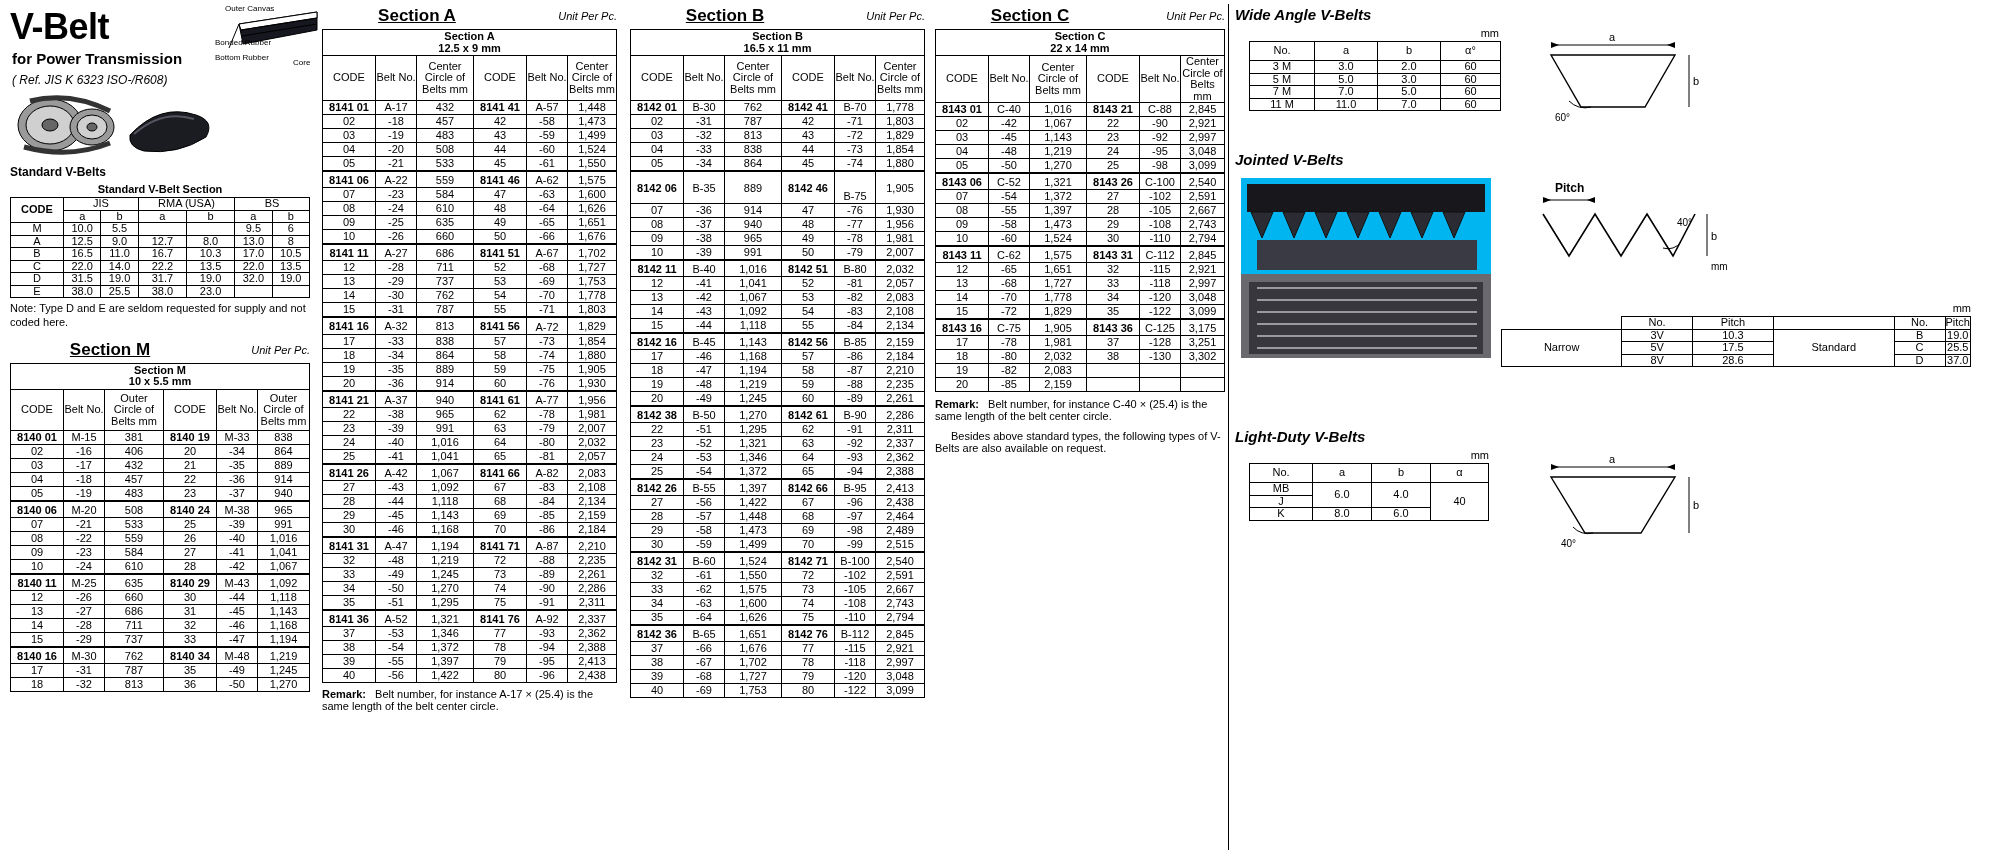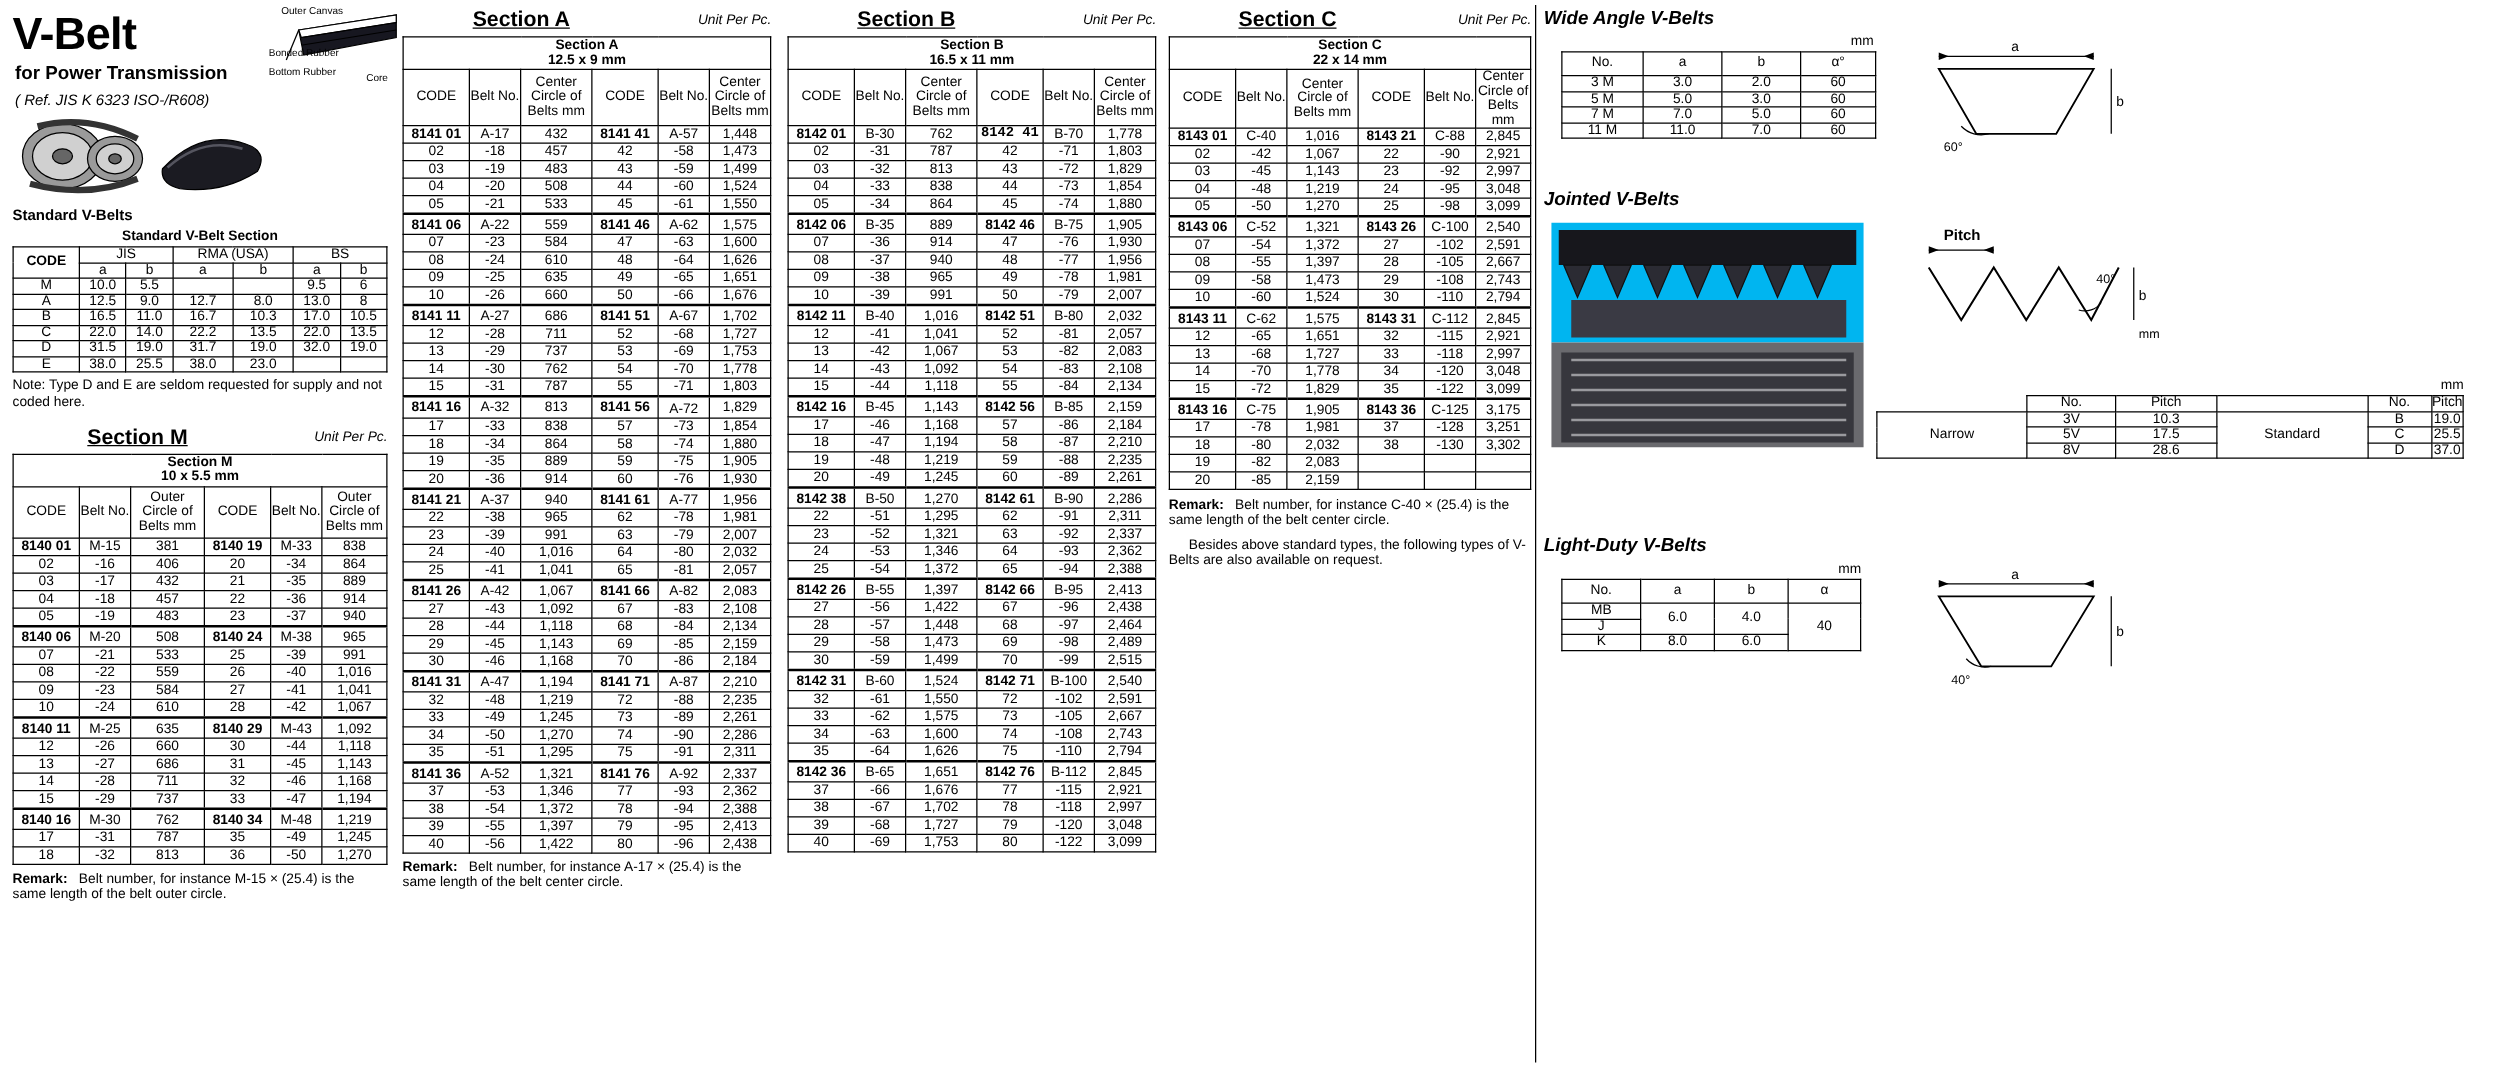--- a/index.html
+++ b/index.html
@@ -312,24 +312,20 @@
           <tr>
             <td style="height: 13px;">18</td>
             <td style="height: 13px;">-32</td>
             <td style="height: 13px;">813</td>
             <td style="height: 13px;">36</td>
             <td style="height: 13px;">-50</td>
             <td style="height: 13px;">1,270</td>
           </tr>
         </tbody>
     </table>
-    <div class="rm" style="margin-top:5px;">
-      <b>Remark:</b>
-      <span style="margin-left:6px;">Belt number, for instance M-15 × (25.4) is the same length of the belt outer circle.</span>
-    </div>
   </div>
 
   <div class="colA">
     <div style="position:relative;">
       <div class="underlinetitle" style="width:190px;">Section A</div>
       <div class="unit" style="position:absolute;right:0;top:4px;">Unit Per Pc.</div>
     </div>
     <table style="width:295px;margin-top:3px;">
       <tbody>
           <tr>
@@ -696,21 +692,21 @@
         <td style="width:52px;">CODE</td>
         <td style="width:40px;">Belt No.</td>
         <td>Center Circle of Belts mm</td>
       </tr>
       </tbody>
         <tbody>
           <tr>
             <td style="font-weight: bold; height: 13px;">8142 01</td>
             <td style="height: 13px;">B-30</td>
             <td style="height: 13px;">762</td>
-            <td style="font-weight: bold; height: 13px; font-family: Liberation Mono, monospace;">8142 41</td>
+            <td style="font-weight: bold; height: 13px;">8142 41</td>
             <td style="height: 13px;">B-70</td>
             <td style="height: 13px;">1,778</td>
           </tr>
           <tr>
             <td style="height: 13px;">02</td>
             <td style="height: 13px;">-31</td>
             <td style="height: 13px;">787</td>
             <td style="height: 13px;">42</td>
             <td style="height: 13px;">-71</td>
             <td style="height: 13px;">1,803</td>
@@ -737,21 +733,21 @@
             <td style="height: 13px;">864</td>
             <td style="height: 13px;">45</td>
             <td style="height: 13px;">-74</td>
             <td style="height: 13px;">1,880</td>
           </tr>
           <tr style="border-top: 2px solid rgb(0, 0, 0);">
             <td style="font-weight: bold; border-top: 2px solid rgb(0, 0, 0); padding-top: 2px; height: 13px;">8142 06</td>
             <td style="border-top: 2px solid rgb(0, 0, 0); padding-top: 2px; height: 13px;">B-35</td>
             <td style="border-top: 2px solid rgb(0, 0, 0); padding-top: 2px; height: 13px;">889</td>
             <td style="font-weight: bold; border-top: 2px solid rgb(0, 0, 0); padding-top: 2px; height: 13px;">8142 46</td>
-            <td style="border-top: 2px solid rgb(0, 0, 0); padding-top: 2px; height: 13px;">B-75</td>
+            <td style="border-top: 2px solid rgb(0, 0, 0); padding-top: 18px; height: 13px;">B-75</td>
             <td style="border-top: 2px solid rgb(0, 0, 0); padding-top: 2px; height: 13px;">1,905</td>
           </tr>
           <tr>
             <td style="height: 13px;">07</td>
             <td style="height: 13px;">-36</td>
             <td style="height: 13px;">914</td>
             <td style="height: 13px;">47</td>
             <td style="height: 13px;">-76</td>
             <td style="height: 13px;">1,930</td>
           </tr>

